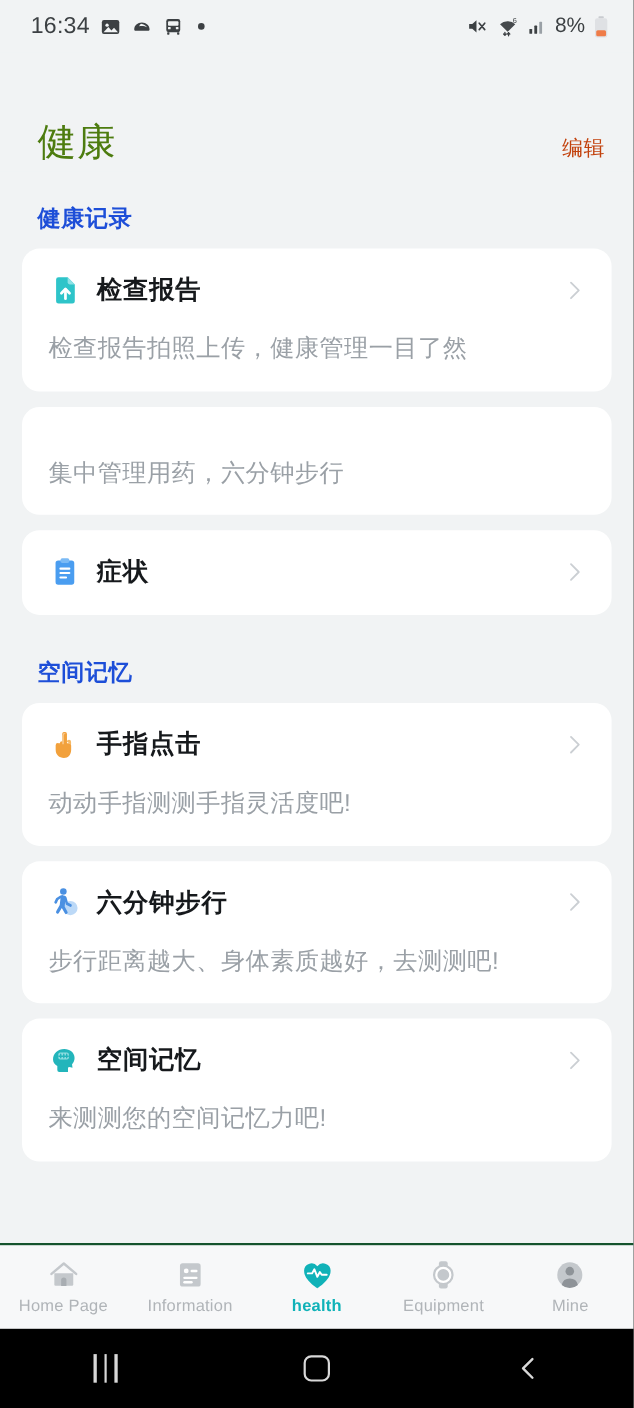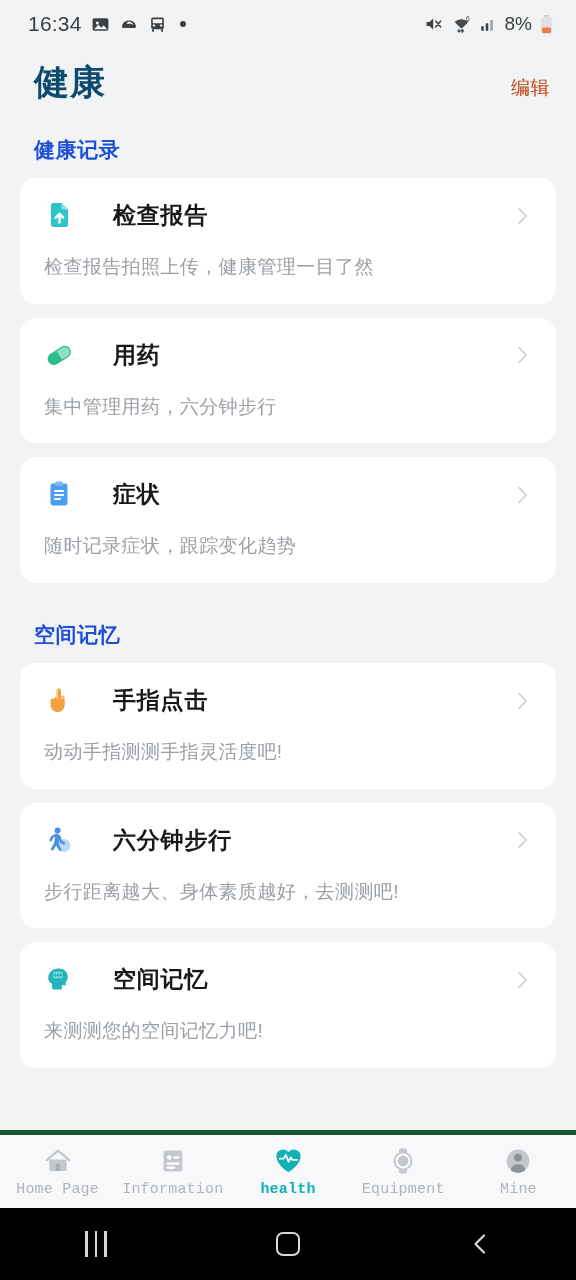--- a/index.html
+++ b/index.html
@@ -51,24 +51,25 @@
   .app-header {
     flex: 0 0 auto;
     padding: 8px 26px 0 34px;
     display: flex;
     align-items: baseline;
     justify-content: space-between;
     background: #f1f3f4;
   }
   .app-title {
     font-size: 35px;
-    font-weight: 700;
-    color: #0c4a6e;
+    font-weight: 400;
+    color: #4d7c0f;
     letter-spacing: 1px;
     line-height: 52px;
+    margin-top: 48px;
   }
   .edit-btn {
     font-size: 19px;
     color: #c2410c;
     letter-spacing: .5px;
     cursor: pointer;
   }
 
   
   .content {
@@ -90,23 +91,22 @@
 
   .card {
     background: #ffffff;
     border-radius: 16px;
     margin: 0 20px 14px 20px;
     padding: 22px 24px 24px 24px;
     cursor: pointer;
   }
   .card-top {
     display: flex;
-    align-items: flex-start;
+    align-items: center;
     position: relative;
-    gap: 25px;
   }
   .card-ico {
     width: 30px; height: 30px;
     flex: 0 0 30px;
     margin-right: 14px;
     display: inline-flex;
     align-items: center;
     justify-content: center;
   }
   .card-ico svg { display: block; }
@@ -118,35 +118,34 @@
   }
   .chev {
     position: absolute;
     right: 0;
     top: 50%;
     transform: translateY(-50%);
     width: 20px; height: 20px;
   }
   .card-desc {
     margin-top: 24px;
-    font-size: 19px;
+    font-size: 22px;
     color: #9aa0a6;
     letter-spacing: .4px;
     line-height: 1.3;
   }
 
   
   .tabbar {
     flex: 0 0 78px;
     height: 78px;
     background: #f7f8f9;
-    border-top: 5px solid #14532d;
-    display: flex;
-    align-items: center;
-    font-family: Liberation Mono, monospace;
+    border-top: 2px solid #14532d;
+    display: flex;
+    align-items: center;
   }
   .tab {
     flex: 1 1 0;
     display: flex;
     flex-direction: column;
     align-items: center;
     justify-content: center;
     gap: 5px;
     cursor: pointer;
   }
@@ -275,37 +274,20 @@
         <span class="chev">
           <svg width="20" height="20" viewBox="0 0 24 24">
               <path d="M8.5 3.5L17 12l-8.5 8.5" stroke="#cbcfd3" stroke-width="2" fill="none" stroke-linecap="round" stroke-linejoin="round"></path>
             </svg>
         </span>
       </div>
       <div class="card-desc">检查报告拍照上传，健康管理一目了然</div>
     </div>
 
     <div class="card">
-      <div class="card-top">
-        <span class="card-ico">
-          <svg width="28" height="28" viewBox="0 0 28 28">
-            <g transform="rotate(-32 14 14)">
-              <rect x="2" y="9" width="24" height="11" rx="5.5" fill="#2bbd8c"></rect>
-              <path d="M14 9h6.5a5.5 5.5 0 110 11H14z" fill="#8fe0c3"></path>
-              <rect x="2" y="9" width="24" height="11" rx="5.5" fill="none" stroke="#2bbd8c" stroke-width="1.2"></rect>
-            </g>
-          </svg>
-        </span>
-        <span class="card-title">用药</span>
-        <span class="chev">
-          <svg width="20" height="20" viewBox="0 0 24 24">
-              <path d="M8.5 3.5L17 12l-8.5 8.5" stroke="#cbcfd3" stroke-width="2" fill="none" stroke-linecap="round" stroke-linejoin="round"></path>
-            </svg>
-        </span>
-      </div>
       <div class="card-desc">集中管理用药，六分钟步行</div>
     </div>
 
     <div class="card">
       <div class="card-top">
         <span class="card-ico">
           <svg width="28" height="28" viewBox="0 0 28 28">
             <rect x="5.5" y="3.5" width="17" height="22" rx="2.4" fill="#4a9df0"></rect>
             <rect x="10" y="1.6" width="8" height="4.2" rx="1.6" fill="#7bbaf5"></rect>
             <rect x="9" y="10" width="10" height="1.9" rx=".95" fill="#ffffff"></rect>
@@ -313,21 +295,20 @@
             <rect x="9" y="18" width="7" height="1.9" rx=".95" fill="#ffffff"></rect>
           </svg>
         </span>
         <span class="card-title">症状</span>
         <span class="chev">
           <svg width="20" height="20" viewBox="0 0 24 24">
               <path d="M8.5 3.5L17 12l-8.5 8.5" stroke="#cbcfd3" stroke-width="2" fill="none" stroke-linecap="round" stroke-linejoin="round"></path>
             </svg>
         </span>
       </div>
-      <div class="card-desc">随时记录症状，跟踪变化趋势</div>
     </div>
 
     <div class="section-title tight">空间记忆</div>
 
     <div class="card">
       <div class="card-top">
         <span class="card-ico">
           <svg width="28" height="28" viewBox="0 0 28 28">
             <path d="M11.6 13.6V4.6a2.1 2.1 0 114.2 0v7.6" fill="#f6b966"></path>
             <path d="M15.8 11.4a1.9 1.9 0 113.8 0v2.2" fill="#f6b966"></path>

